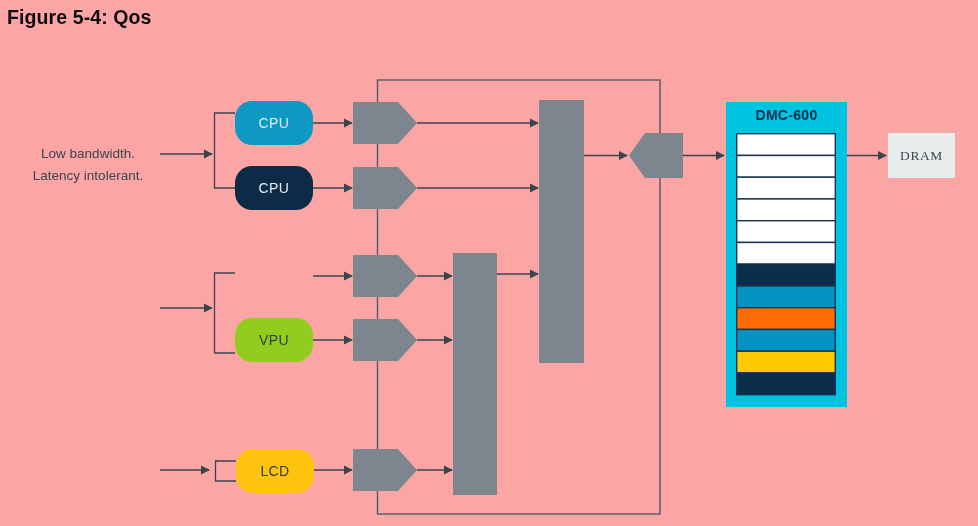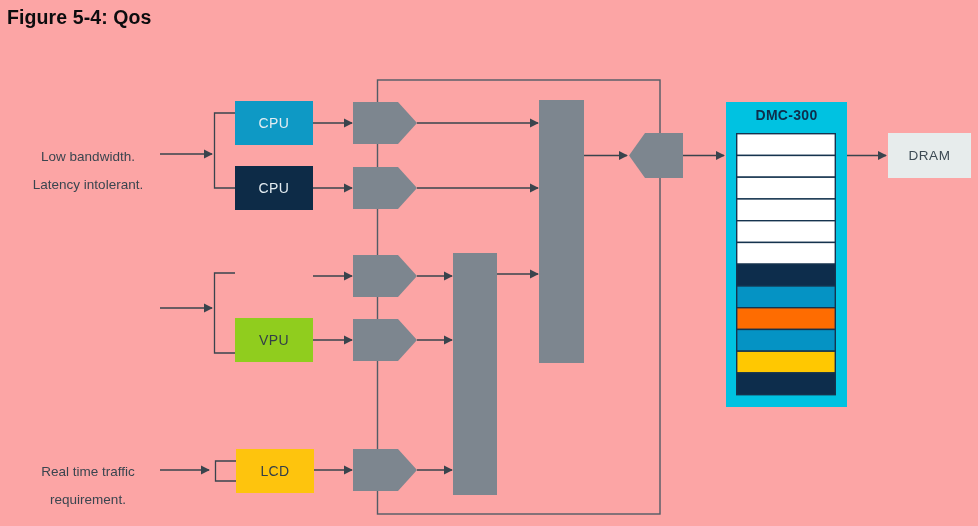--- a/index.html
+++ b/index.html
@@ -8,43 +8,43 @@
     font-family:"Liberation Sans","DejaVu Sans",sans-serif;
     padding-left:32px;
   }
   .fig-title{
     position:absolute;left:7px;top:6px;margin:0;
     font-size:19.5px;font-weight:700;color:#0b0c0e;letter-spacing:0.1px;
   }
   .svg-layer{position:absolute;left:0;top:0;}
   .note{
     position:absolute;width:140px;text-align:center;
-    font-size:13.5px;line-height:28px;color:#3a454f;white-space:pre-line;
+    font-size:13.5px;line-height:22px;color:#3a454f;white-space:pre-line;
   }
   .note1{left:18px;top:143px;}
   .note2{left:7px;top:268px;}
   .note3{left:18px;top:458px;}
   .block{
     position:absolute;width:78px;height:44px;
     display:flex;align-items:center;justify-content:center;
-    font-size:14px;letter-spacing:0.4px;
+    font-size:14px;letter-spacing:0.4px;border-radius:17px;
   }
   .b1{left:235px;top:101px;}
   .b2{left:235px;top:166px;}
   .b3{left:235px;top:254px;}
   .b4{left:235px;top:318px;}
   .b5{left:236px;top:449px;}
   .dmc-title{
     position:absolute;left:726px;top:107px;width:121px;text-align:center;
     font-size:14px;font-weight:600;color:#0e2d4a;letter-spacing:0.3px;
   }
   .dram{
-    position:absolute;left:888px;top:133px;width:83px;height:45px;
+    position:absolute;left:888px;top:133px;width:67px;height:45px;
     display:flex;align-items:center;justify-content:center;
-    font-size:13.5px;letter-spacing:0.6px;color:#3d4a54;
+    font-size:13.5px;letter-spacing:0.6px;color:#3d4a54;font-family:Liberation Serif, serif;
   }
   .shape{fill:#7d868f;}
   .wire{stroke:#39444d;stroke-width:1.3;fill:none;}
   .loop{stroke:#525c66;stroke-width:1.4;fill:none;}
 </style>
 </head>
 <body>
 
 <div class="canvas">
 
@@ -111,24 +111,22 @@
         <rect x="736.7" y="285.95" width="98.6" height="21.75" fill="#0593c4" stroke="#15334e" stroke-width="1.4"></rect>
         <rect x="736.7" y="307.70" width="98.6" height="21.75" fill="#fe6c01" stroke="#15334e" stroke-width="1.4"></rect>
         <rect x="736.7" y="329.45" width="98.6" height="21.75" fill="#0593c4" stroke="#15334e" stroke-width="1.4"></rect>
         <rect x="736.7" y="351.20" width="98.6" height="21.75" fill="#ffc801" stroke="#15334e" stroke-width="1.4"></rect>
         <rect x="736.7" y="372.95" width="98.6" height="21.75" fill="#0d2d4c" stroke="#15334e" stroke-width="1.4"></rect>
       </g>
   </svg>
 
   <div class="note note1">Low bandwidth.
 Latency intolerant.</div>
-  <div class="note note3">Real time traffic
-requirement.</div>
 
   <div class="block b1" style="background: rgb(14, 153, 197); color: rgb(228, 237, 242);">CPU</div>
   <div class="block b2" style="background: rgb(13, 43, 71); color: rgb(228, 237, 242);">CPU</div>
   <div class="block b4" style="background: rgb(144, 205, 30); color: rgb(51, 62, 72);">VPU</div>
   <div class="block b5" style="background: rgb(254, 196, 13); color: rgb(51, 62, 72);">LCD</div>
 
-  <div class="dmc-title">DMC-300</div>
+  <div class="dmc-title">DMC-600</div>
   <div class="dram" id="dram-box" style="background: rgb(231, 236, 236);">DRAM</div>
 
 </div>
 
 </body></html>

